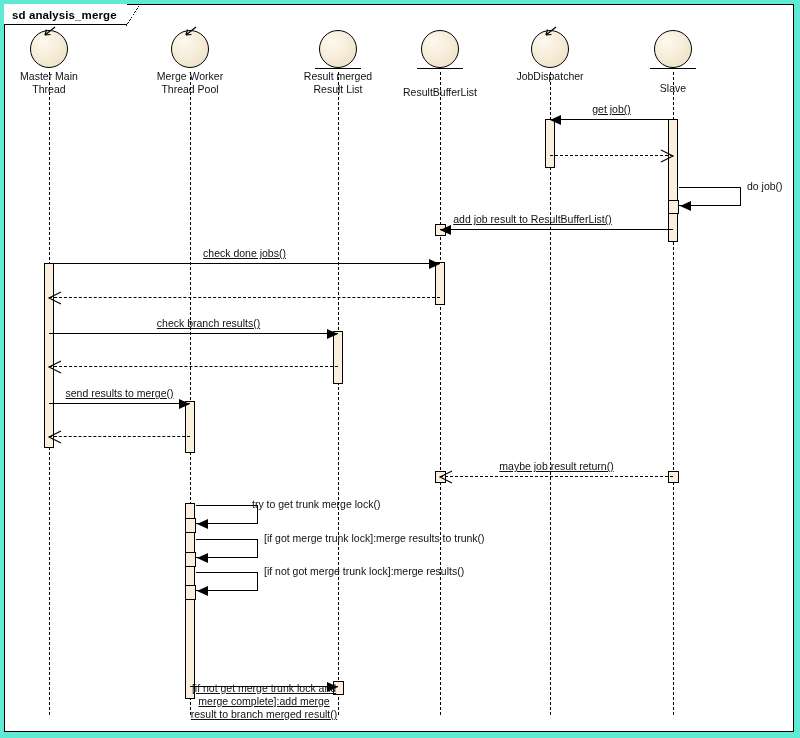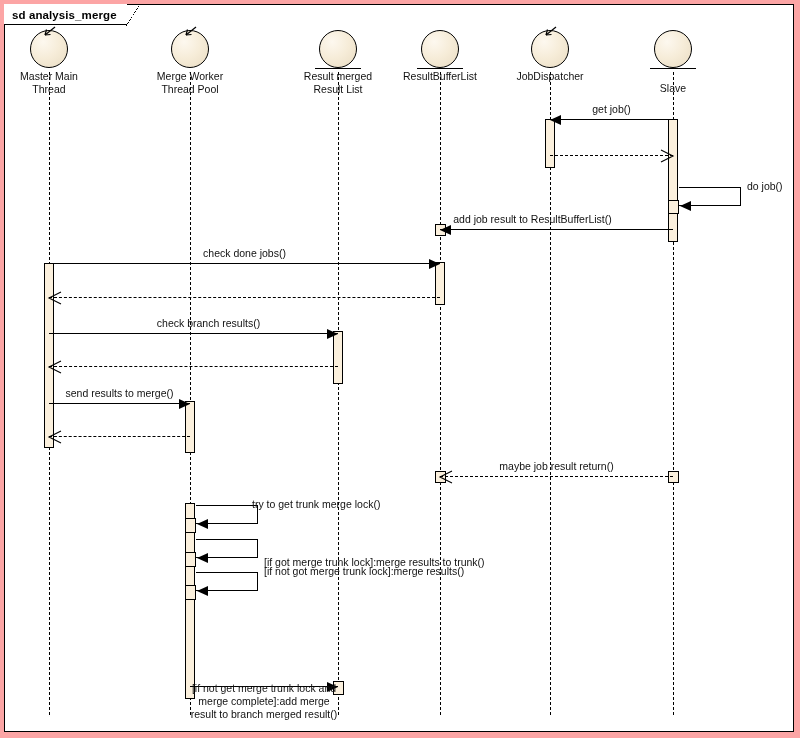--- a/index.html
+++ b/index.html
@@ -1,17 +1,17 @@
 <!DOCTYPE html>
 <html><head>
 <meta charset="utf-8">
 <style>
   html,body{margin:0;padding:0;background:#ffffff;}
   body{font-family:"Liberation Sans",sans-serif;}
-  #stage{position:relative;width:800px;height:738px;background:#fca5a5;overflow:hidden;}
+  #stage{position:relative;width:800px;height:738px;background:#5eead4;overflow:hidden;}
 
   
   .frame-border{position:absolute;left:4px;top:4px;width:790px;height:728px;
     border:1px solid #000;box-sizing:border-box;background:#fff;}
   .frame-tab{position:absolute;left:4px;top:4px;height:21px;
     background:#fff;border-right:1px solid #000;border-bottom:1px solid #000;
     box-sizing:border-box;}
   .frame-tab-inner{position:absolute;left:4px;top:4px;height:21px;
     display:flex;align-items:center;padding:0 10px 0 8px;
     font-size:11.5px;font-weight:bold;color:#000;letter-spacing:.1px;white-space:nowrap;}
@@ -30,21 +30,21 @@
     line-height:12.5px;white-space:pre-line;}
 
   
   .act{position:absolute;background:#fbf0dd;border:1px solid #000;box-sizing:border-box;}
 
   
   .msg-line{position:absolute;height:0;border-top:1px solid #000;}
   .msg-line.dashed{border-top:1px dashed #000;}
   .msg-label{position:absolute;font-size:10.5px;color:#111;white-space:pre-line;
     line-height:13px;}
-  .msg-label.ctr{text-align:center;}
+  .msg-label.ctr{text-align:center;text-decoration:underline;}
 
   
   .ah-solid{position:absolute;width:0;height:0;}
   .ah-solid.left{border-top:5px solid transparent;border-bottom:5px solid transparent;
     border-right:11px solid #000;}
   .ah-solid.right{border-top:5px solid transparent;border-bottom:5px solid transparent;
     border-left:11px solid #000;}
   
   .ah-open{position:absolute;width:12px;height:12px;}
   .ah-open svg{display:block;overflow:visible;}
@@ -86,21 +86,21 @@
       <div class="actor-label" style="left: 125px; top: 70px; width: 130px;">Merge Worker
 Thread Pool</div>
       <div class="lifeline" style="left: 338px; top: 72px; height: 643px;"></div>
       <div class="actor-head" style="left: 319px; top: 30px;"></div>
       <div class="actor-underline" style="left: 315px; top: 68px; width: 46px;"></div>
       <div class="actor-label" style="left: 273px; top: 70px; width: 130px;">Result merged
 Result List</div>
       <div class="lifeline" style="left: 440px; top: 72px; height: 643px;"></div>
       <div class="actor-head" style="left: 421px; top: 30px;"></div>
       <div class="actor-underline" style="left: 417px; top: 68px; width: 46px;"></div>
-      <div class="actor-label" style="left: 375px; top: 70px; width: 130px; text-align: center;">ResultBufferList</div>
+      <div class="actor-label" style="left: 375px; top: 86px; width: 130px; text-align: center;">ResultBufferList</div>
       <div class="lifeline" style="left: 550px; top: 72px; height: 643px;"></div>
       <div class="actor-head" style="left: 531px; top: 30px;"></div>
       <div class="actor-tick" style="left: 545px; top: 27px;">
         <svg width="14" height="11" viewBox="0 0 14 11">
           <path d="M11 0 L1 8" stroke="#000" stroke-width="1.2" fill="none"></path>
           <path d="M1 8 L6.5 7.5 M1 8 L2.5 2.5" stroke="#000" stroke-width="1.2" fill="none"></path>
         </svg>
       </div>
       <div class="actor-label" style="left: 485px; top: 70px; width: 130px;">JobDispatcher</div>
       <div class="lifeline" style="left: 673px; top: 72px; height: 643px;"></div>
@@ -173,21 +173,21 @@
         <svg width="12" height="12" viewBox="0 0 12 12">
           <path d="M12 0 L0 6 L12 12" stroke="#000" stroke-width="1.1" fill="none"></path>
         </svg>
       </div>
       <div class="msg-label ctr" style="left: 440px; width: 233px; top: 460px;">maybe job result return()</div>
       <div class="self-box" style="left: 196px; top: 505px; width: 62px; height: 19px;"></div>
       <div class="ah-solid left" style="top: 519px; left: 197px;"></div>
       <div class="msg-label" style="left: 252px; top: 498px;">try to get trunk merge lock()</div>
       <div class="self-box" style="left: 196px; top: 539px; width: 62px; height: 19px;"></div>
       <div class="ah-solid left" style="top: 553px; left: 197px;"></div>
-      <div class="msg-label" style="left: 264px; top: 556px; text-align: right;">[if got merge trunk lock]:merge results to trunk()</div>
+      <div class="msg-label" style="left: 264px; top: 532px; text-align: right;">[if got merge trunk lock]:merge results to trunk()</div>
       <div class="self-box" style="left: 196px; top: 572px; width: 62px; height: 19px;"></div>
       <div class="ah-solid left" style="top: 586px; left: 197px;"></div>
       <div class="msg-label" style="left: 264px; top: 565px;">[if not got merge trunk lock]:merge results()</div>
       <div class="msg-line" style="left: 190px; top: 686px; width: 148px;"></div>
       <div class="ah-solid right" style="top: 682px; left: 327px;"></div>
       <div class="msg-label ctr" style="left: 190px; width: 148px; top: 644px; margin-top: 38px;">[if not get merge trunk lock and
 merge complete]:add merge
 result to branch merged result()</div>
     </div>
 

